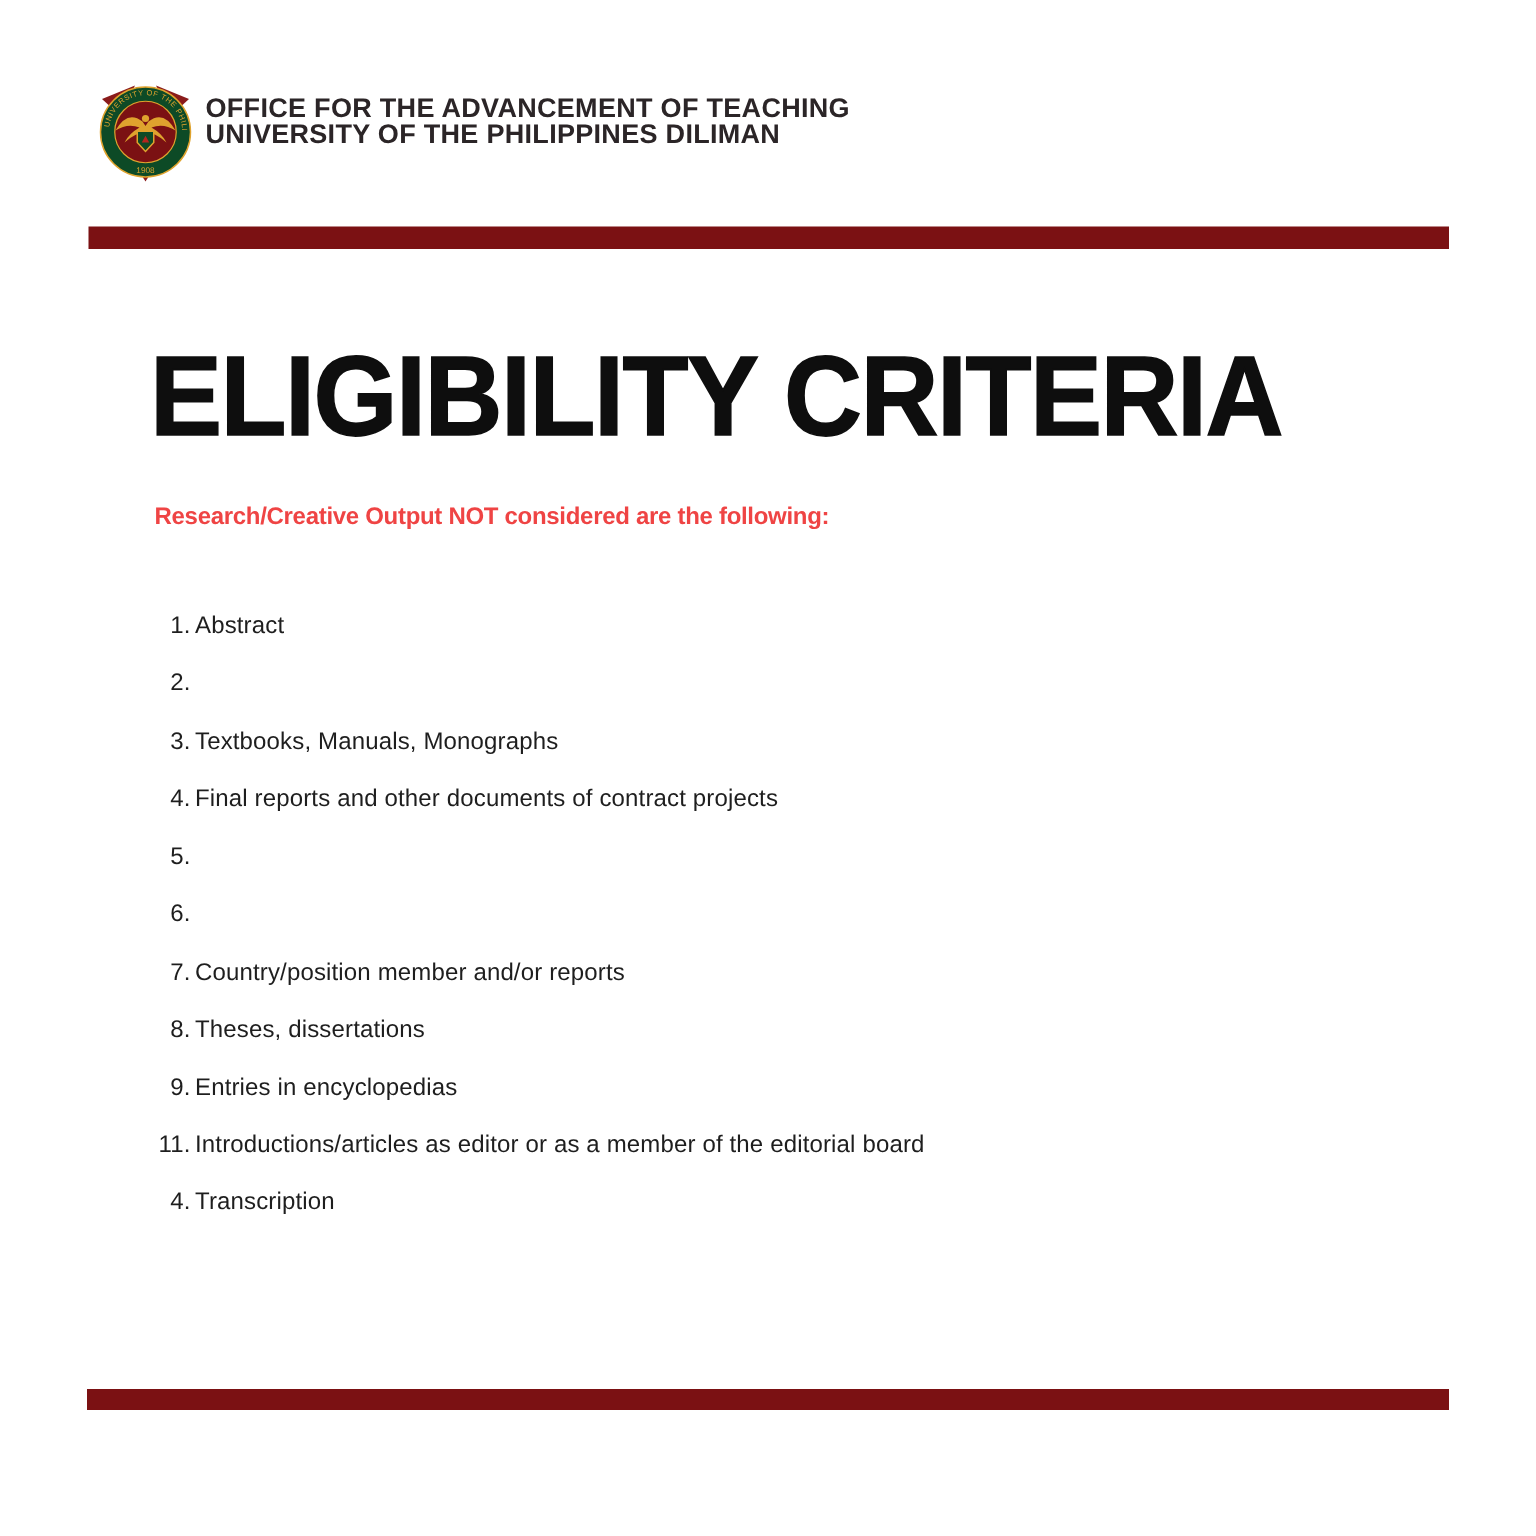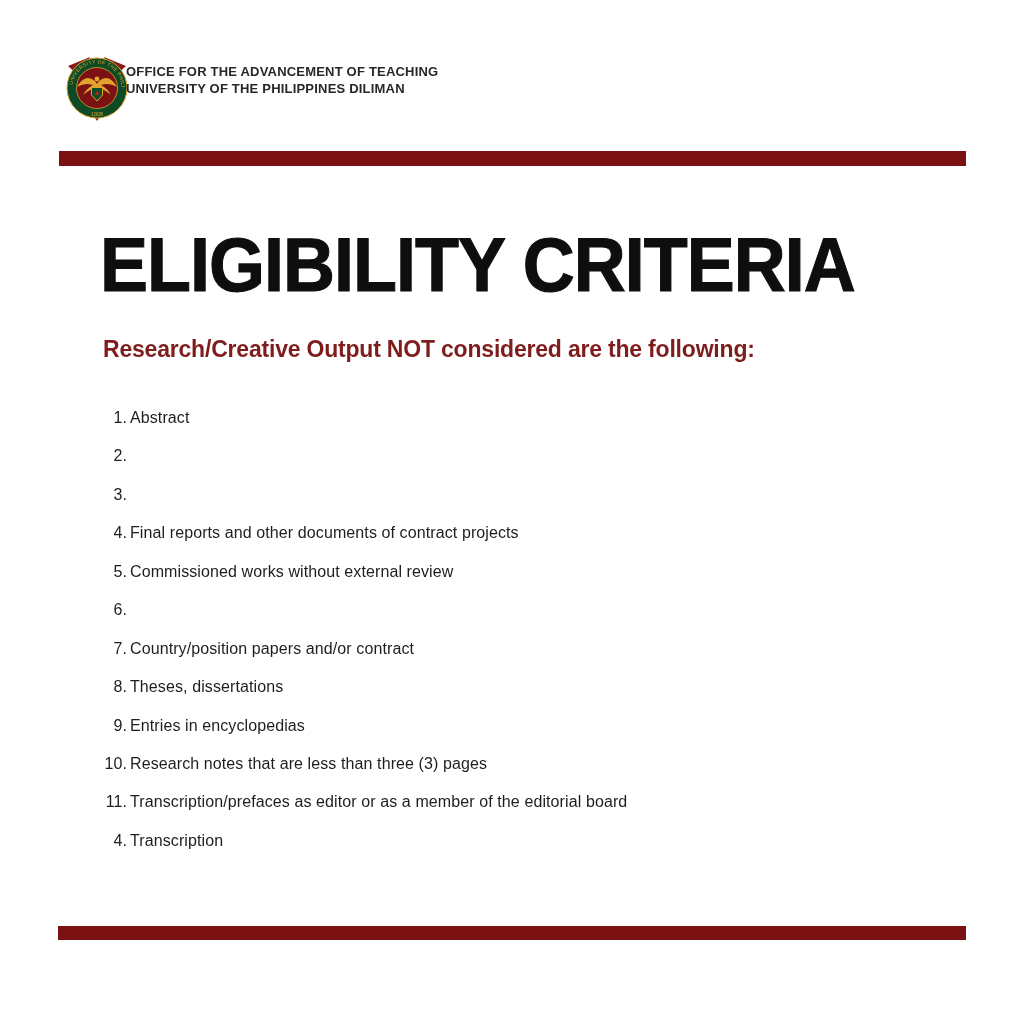--- a/index.html
+++ b/index.html
@@ -16,22 +16,22 @@
 
   
   .header { position: absolute; left: 0; top: 0; width: 1024px; height: 150px; }
   .seal {
     position: absolute;
     left: 63px; top: 54px;
     width: 68px; height: 68px;
   }
   .org-lines {
     position: absolute;
-    left: 126px; top: 64px;
-    font-size: 13px;
+    left: 137px; top: 64px;
+    font-size: 18px;
     font-weight: 700;
     line-height: 16.5px;
     letter-spacing: 0.2px;
     color: #2b2527;
   }
 
   
   .bar { position: absolute; background: #7B1113; }
   .bar-top { left: 59px; top: 151px; width: 907px; height: 15px; }
   .bar-bottom { left: 58px; top: 926px; width: 908px; height: 14px; }
@@ -45,24 +45,24 @@
     letter-spacing: -1px;
     color: #0e0e0e;
     -webkit-text-stroke: 1px #0e0e0e;
     white-space: nowrap;
     transform: scaleY(1.05);
     transform-origin: left top;
   }
   .subtitle {
     position: absolute;
     left: 103px; top: 336px;
-    font-size: 23px;
+    font-size: 16px;
     font-weight: 700;
     letter-spacing: -0.2px;
-    color: #7f1d1d;
+    color: #ef4444;
     white-space: nowrap;
   }
 
   ol.criteria {
     position: absolute;
     left: 96px; top: 409px;
     list-style: none;
     font-size: 16px;
     color: #1e1e1e;
     letter-spacing: 0.1px;
@@ -126,51 +126,47 @@
   <ol class="criteria">
     <li>
       <span class="num">1.</span>
       <span class="txt">Abstract</span>
     </li>
     <li>
       <span class="num">2.</span>
     </li>
     <li>
       <span class="num">3.</span>
+      <span class="txt">Textbooks, Manuals, Monographs</span>
     </li>
     <li>
       <span class="num">4.</span>
       <span class="txt">Final reports and other documents of contract projects</span>
     </li>
     <li>
       <span class="num">5.</span>
-      <span class="txt">Commissioned works without external review</span>
     </li>
     <li>
       <span class="num">6.</span>
     </li>
     <li>
       <span class="num">7.</span>
-      <span class="txt">Country/position papers and/or contract</span>
+      <span class="txt">Country/position member and/or reports</span>
     </li>
     <li>
       <span class="num">8.</span>
       <span class="txt">Theses, dissertations</span>
     </li>
     <li>
       <span class="num">9.</span>
       <span class="txt">Entries in encyclopedias</span>
     </li>
     <li>
-      <span class="num">10.</span>
-      <span class="txt">Research notes that are less than three (3) pages</span>
-    </li>
-    <li>
       <span class="num">11.</span>
-      <span class="txt">Transcription/prefaces as editor or as a member of the editorial board</span>
+      <span class="txt">Introductions/articles as editor or as a member of the editorial board</span>
     </li>
     <li>
       <span class="num">4.</span>
       <span class="txt">Transcription</span>
     </li>
   </ol>
 
   <div class="bar bar-bottom"></div>
 
 </div>

